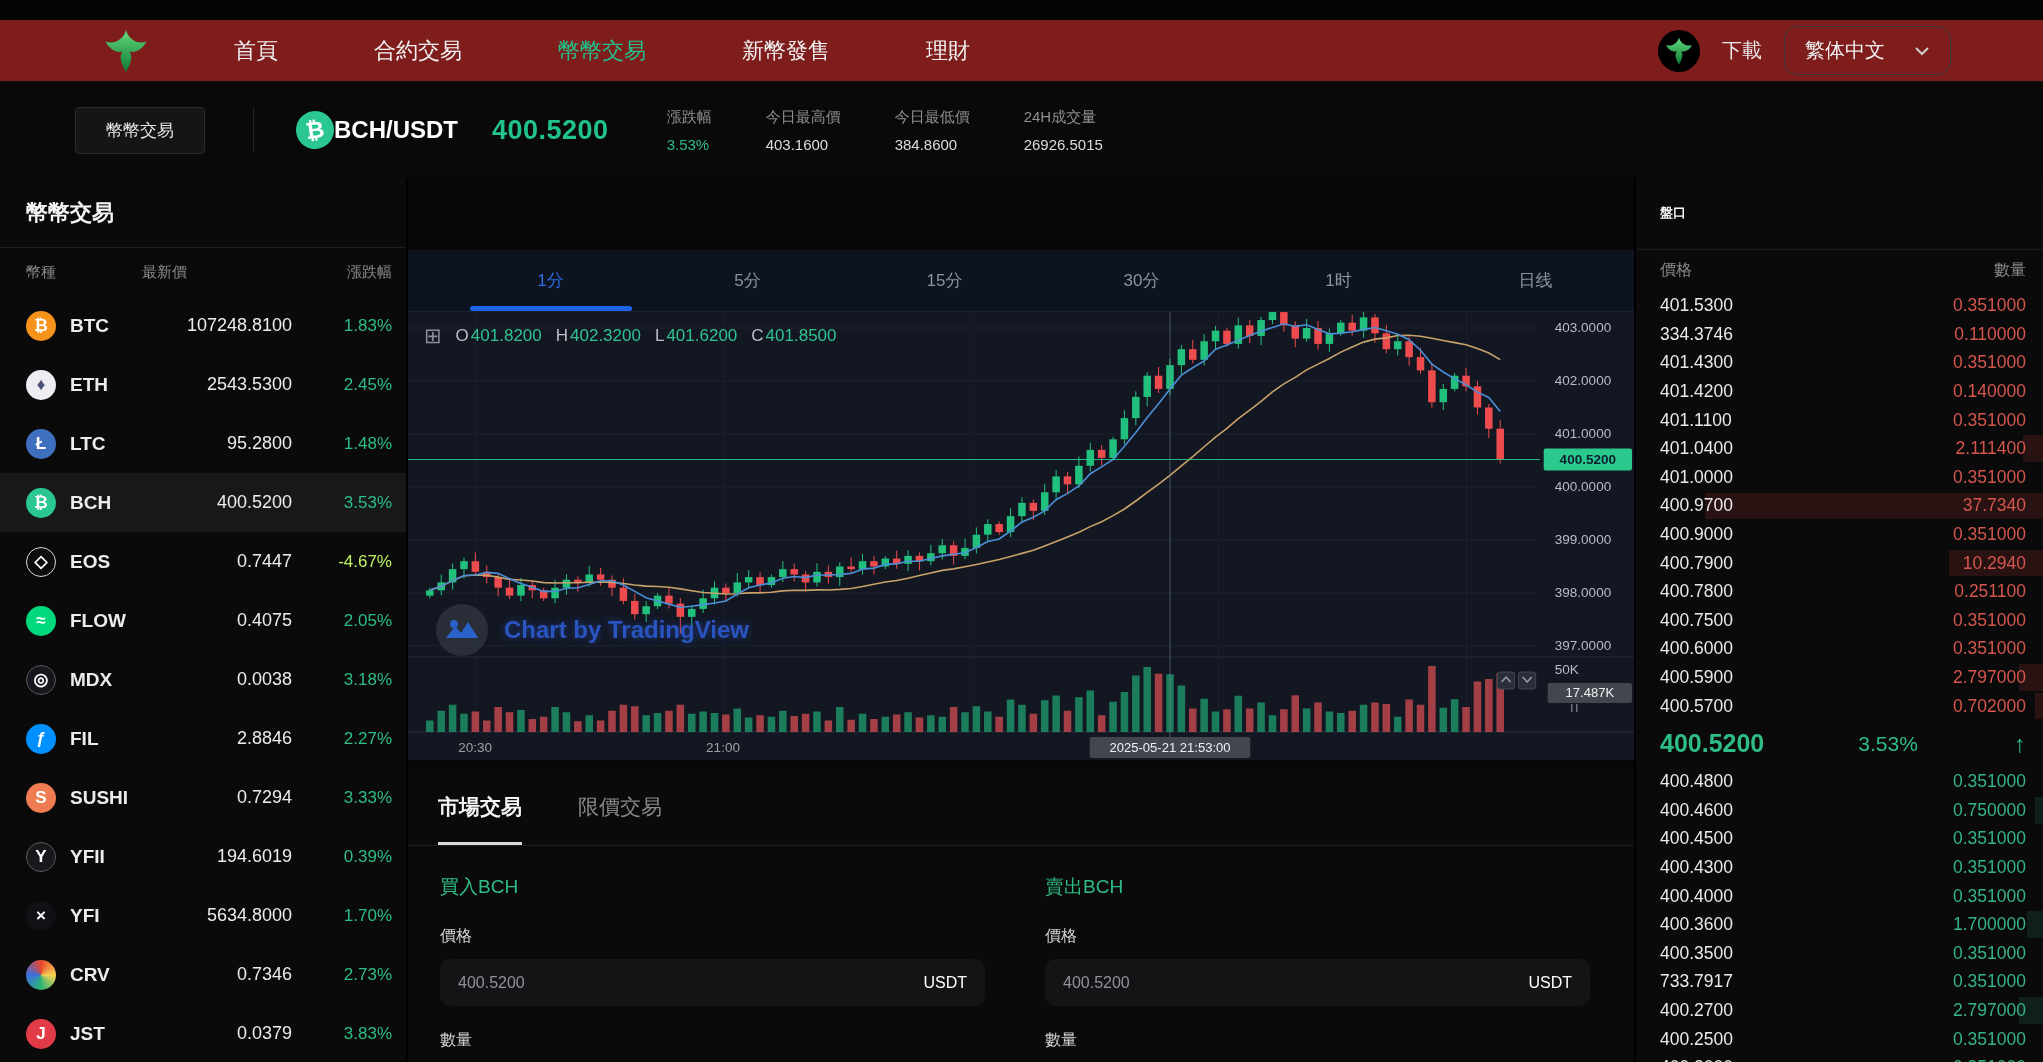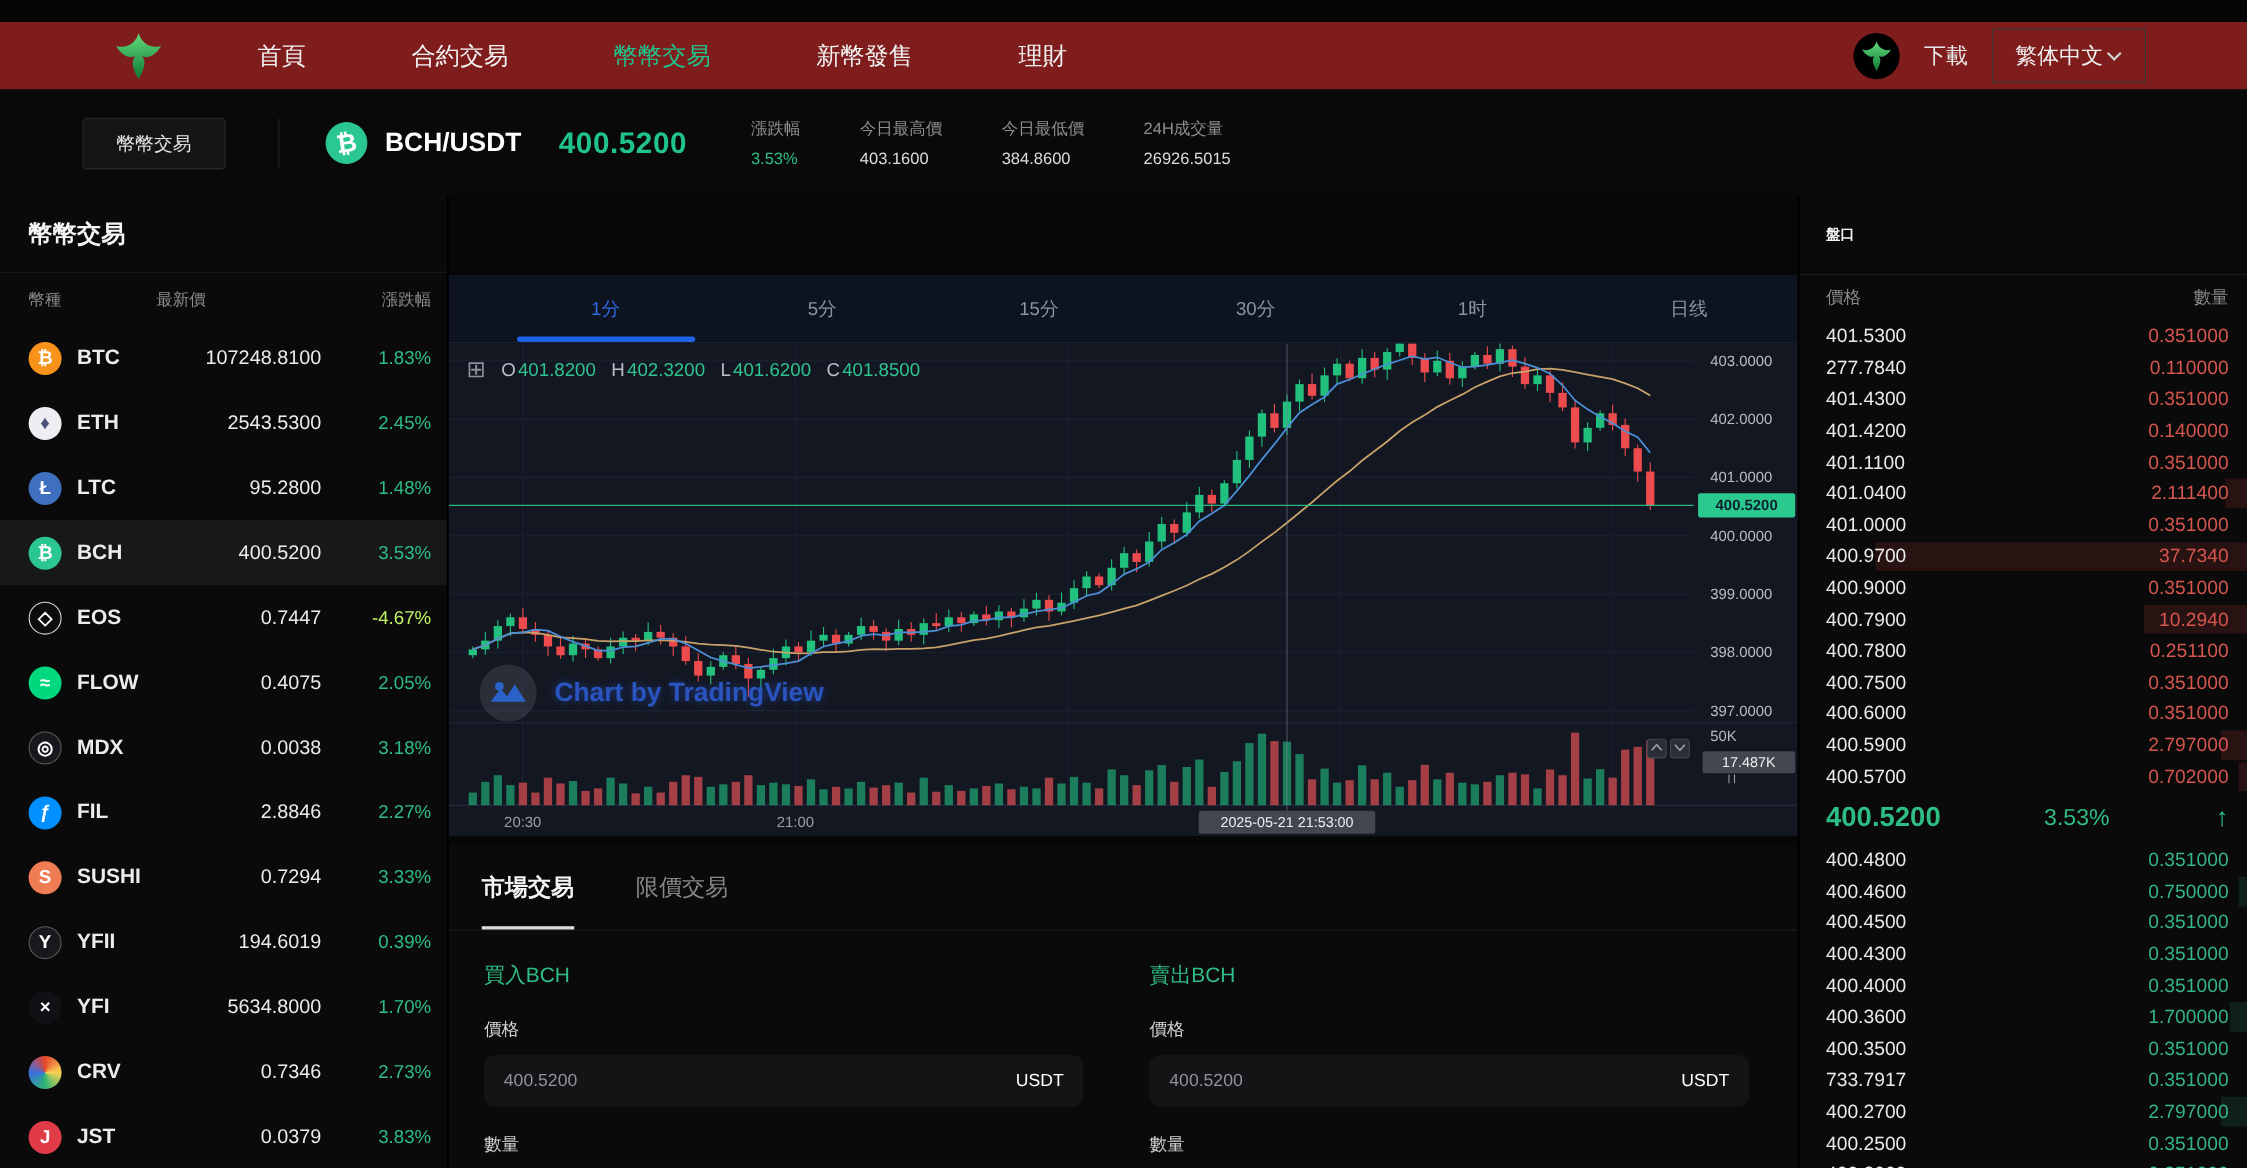--- a/index.html
+++ b/index.html
@@ -8,29 +8,29 @@
 
   
   .topnav { display:flex; align-items:center; height:62px; background:#7f1d1d; border-bottom:1px solid #161616;margin-top:20px; }
   .logo { margin-left:100px; width:52px; height:52px; display:flex; align-items:center; justify-content:center; }
   .nav-items { display:flex; margin-left:82px; gap:96px; }
   .nav-item { font-size:22px; color:#f2f2f2; cursor:pointer; white-space:nowrap; }
   .nav-item.active { color:#21c38c; }
   .nav-right { margin-left:auto; margin-right:92px; display:flex; align-items:center; gap:22px; }
   .mini-phoenix { width:42px; height:42px; border-radius:50%; background:#000; display:flex; align-items:center; justify-content:center; }
   .download { font-size:20px; color:#e8e8e8; cursor:pointer; }
-  .lang-box { display:flex; align-items:center; gap:2px; border:1px solid #3a3a3a; border-radius:0; padding:10px 20px; cursor:pointer;text-align:right; }
+  .lang-box { display:flex; align-items:center; gap:29px; border:1px solid #3a3a3a; border-radius:13px; padding:10px 20px; cursor:pointer;text-align:right; }
   .lang-box span { font-size:20px; color:#f0f0f0; }
 
   
   .tickerbar { display:flex; align-items:center; height:96px; background:#090909; }
   .market-btn { margin-left:75px; background:#151515; border:1px solid #2b2b2b; border-radius:4px; color:#e6e6e6; font-size:17px; padding:11px 30px; cursor:pointer; }
   .t-divider { width:1px; height:44px; background:#262626; margin:0 42px 0 48px; }
   .pair-icon { width:38px; height:38px; border-radius:50%; background:#2bc790; color:#fff; display:flex; align-items:center; justify-content:center; font-size:23px; font-weight:bold; transform:rotate(-8deg); }
-  .pair-name { font-size:24px; font-weight:bold; color:#fff; margin-left:16px; }
+  .pair-name { font-size:24px; font-weight:bold; color:#fff; }
   .pair-price { font-size:27px; font-weight:bold; color:#21c38c; margin-left:34px; letter-spacing:0.5px; }
   .t-stats { display:flex; margin-left:58px; gap:54px; }
   .t-stat { display:flex; flex-direction:column; gap:9px; }
   .t-stat .lbl { font-size:15px; color:#8f8f8f; }
   .t-stat .val { font-size:15px; color:#dcdcdc; }
   .t-stat .val.green { color:#2ebd85; }
 
   
   .main { display:flex; height:904px; margin-top:0; }
 
@@ -665,21 +665,21 @@
       <div class="ob-head">
         <span>價格</span>
         <span>數量</span>
       </div>
       <div id="ob-asks">
           <div class="ob-row">
             <span class="p">401.5300</span>
             <span class="q ask">0.351000</span>
           </div>
           <div class="ob-row">
-            <span class="p">277.7840</span>
+            <span class="p">334.3746</span>
             <span class="q ask">0.110000</span>
           </div>
           <div class="ob-row">
             <span class="p">401.4300</span>
             <span class="q ask">0.351000</span>
           </div>
           <div class="ob-row">
             <span class="p">401.4200</span>
             <span class="q ask">0.140000</span>
           </div>

